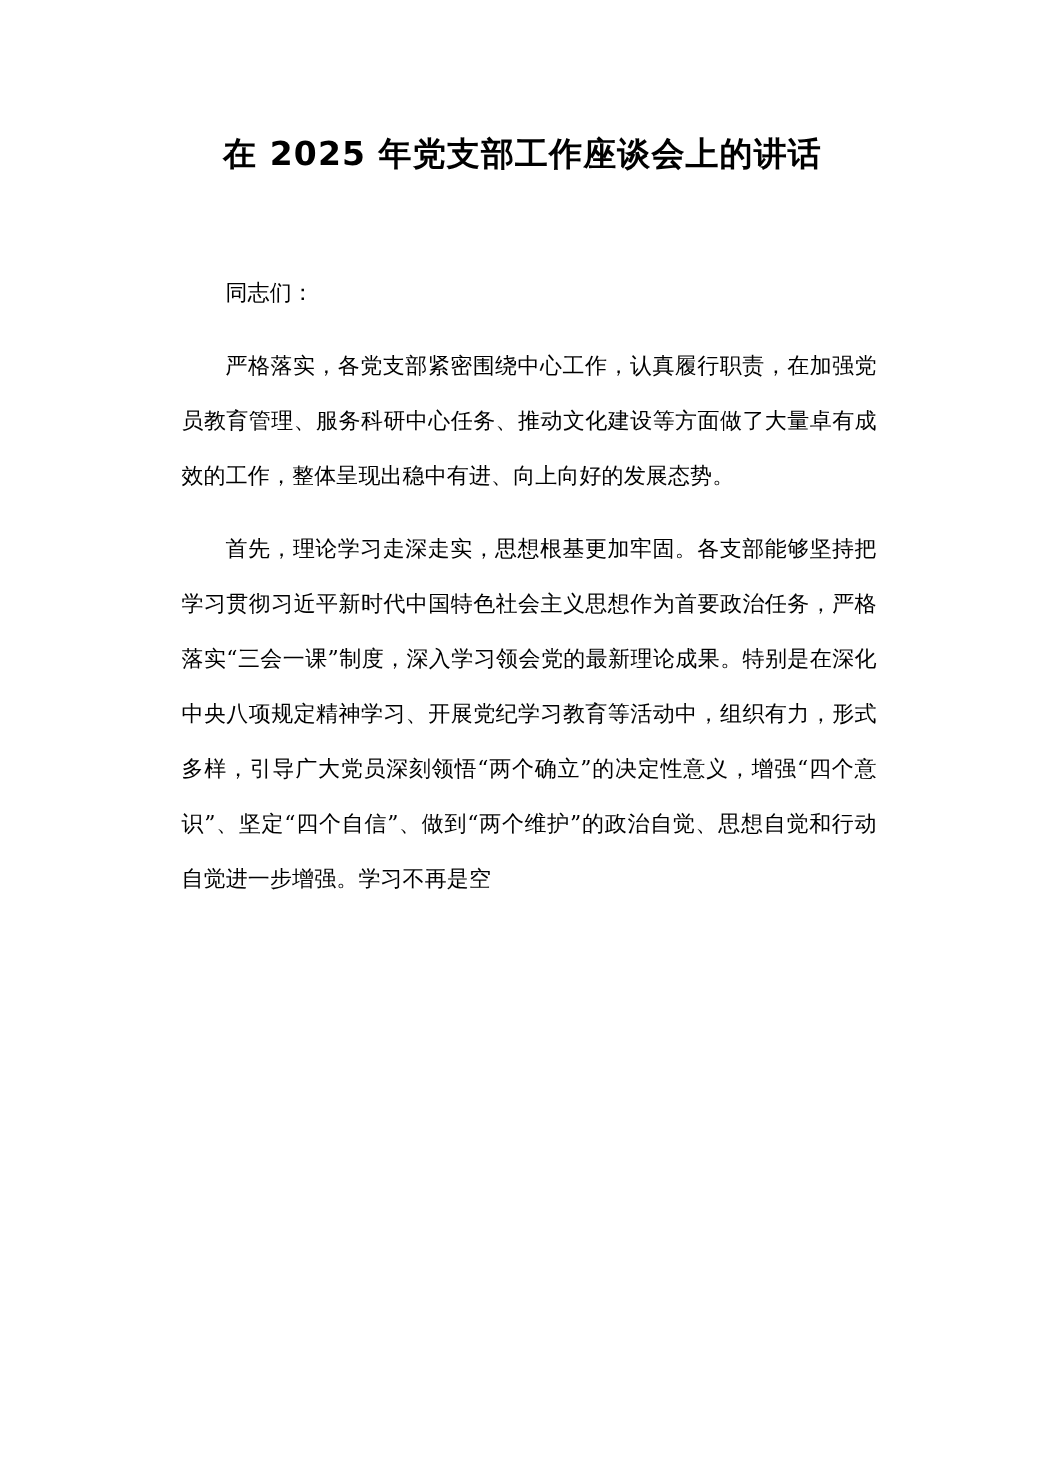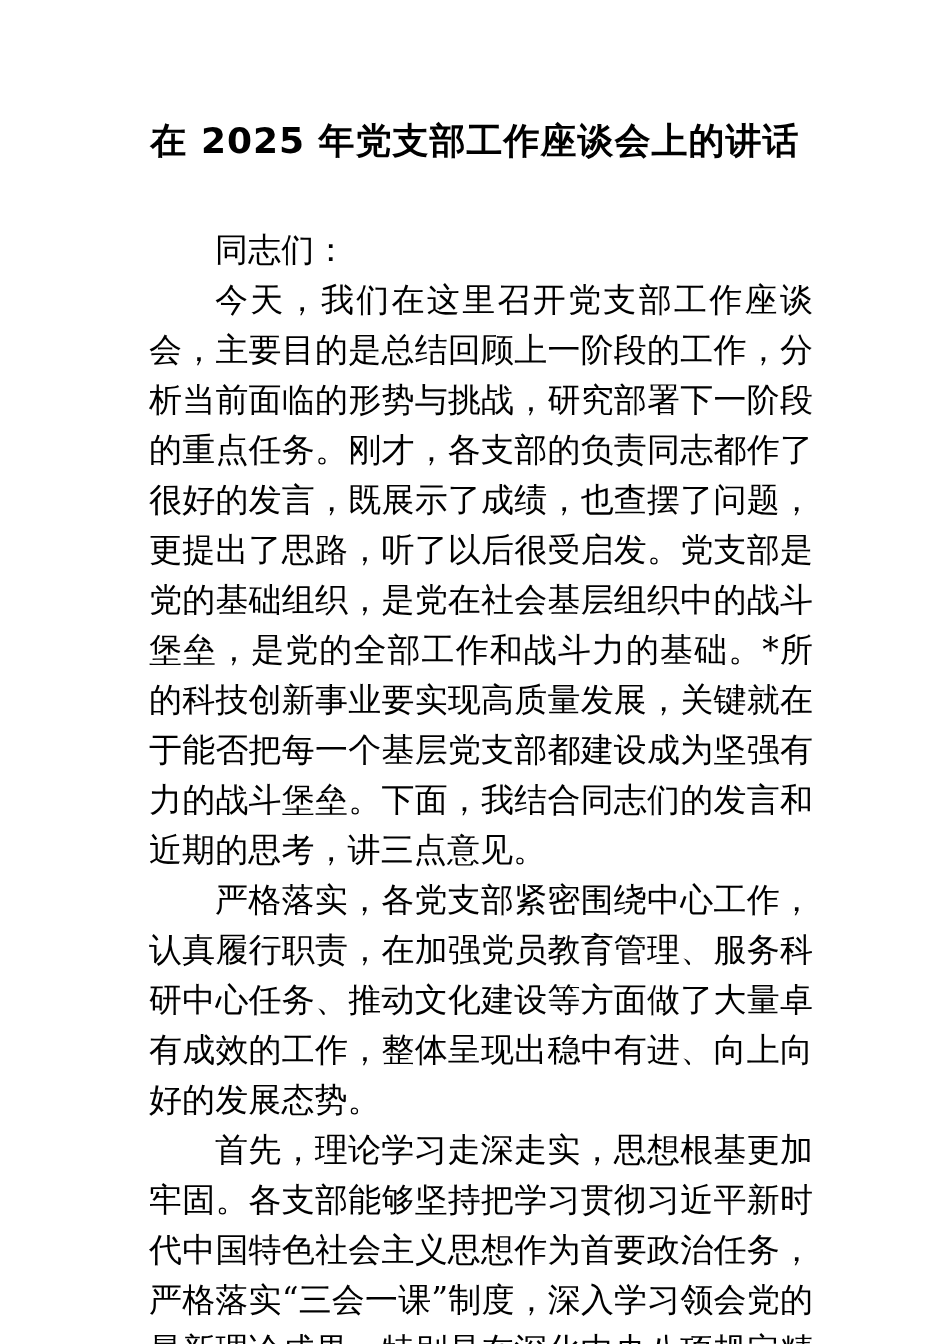--- a/index.html
+++ b/index.html
@@ -26,42 +26,42 @@
 
   
   .doc-title {
     position: absolute;
     top: 118px;
     left: 0;
     width: 950px;
     text-align: center;
     font-family: "DejaVu Sans", "Liberation Sans", sans-serif;
     font-weight: 700;
-    font-size: 36px;
+    font-size: 30px;
     line-height: 46px;
     letter-spacing: 1px;
     color: #000000;
     white-space: nowrap;
   }
 
   
   .body-block {
     position: absolute;
     top: 225px;
     left: 149px;
     width: 664px;
   }
 
   .para {
-    font-size: 33px;
+    font-size: 20px;
     line-height: 50px;
     text-align: justify;
     text-align-last: left;
     text-justify: inter-ideograph;
-    margin: 0;
+    margin: 16px;
     letter-spacing: 0.1px;
     color: #000000;
     font-family: "DejaVu Serif", "Liberation Serif", serif;
   }
 
   .para.indent {
     text-indent: 2em;
   }
 
   .para.heading-num {
@@ -72,21 +72,20 @@
 <body>
 
 <div class="page">
 
   <div class="doc-title">在 2025 年党支部工作座谈会上的讲话</div>
 
   <div class="body-block">
 
     <p class="para indent">同志们：</p>
 
-    <p class="para indent">今天，我们在这里召开党支部工作座谈会，主要目的是总结回顾上一阶段的工作，分析当前面临的形势与挑战，研究部署下一阶段的重点任务。刚才，各支部的负责同志都作了很好的发言，既展示了成绩，也查摆了问题，更提出了思路，听了以后很受启发。党支部是党的基础组织，是党在社会基层组织中的战斗堡垒，是党的全部工作和战斗力的基础。*所的科技创新事业要实现高质量发展，关键就在于能否把每一个基层党支部都建设成为坚强有力的战斗堡垒。下面，我结合同志们的发言和近期的思考，讲三点意见。</p>
 
 
     <p class="para indent">严格落实，各党支部紧密围绕中心工作，认真履行职责，在加强党员教育管理、服务科研中心任务、推动文化建设等方面做了大量卓有成效的工作，整体呈现出稳中有进、向上向好的发展态势。</p>
 
     <p class="para indent">首先，理论学习走深走实，思想根基更加牢固。各支部能够坚持把学习贯彻习近平新时代中国特色社会主义思想作为首要政治任务，严格落实“三会一课”制度，深入学习领会党的最新理论成果。特别是在深化中央八项规定精神学习、开展党纪学习教育等活动中，组织有力，形式多样，引导广大党员深刻领悟“两个确立”的决定性意义，增强“四个意识”、坚定“四个自信”、做到“两个维护”的政治自觉、思想自觉和行动自觉进一步增强。学习不再是空</p>
 
   </div>
 
 </div>
 

